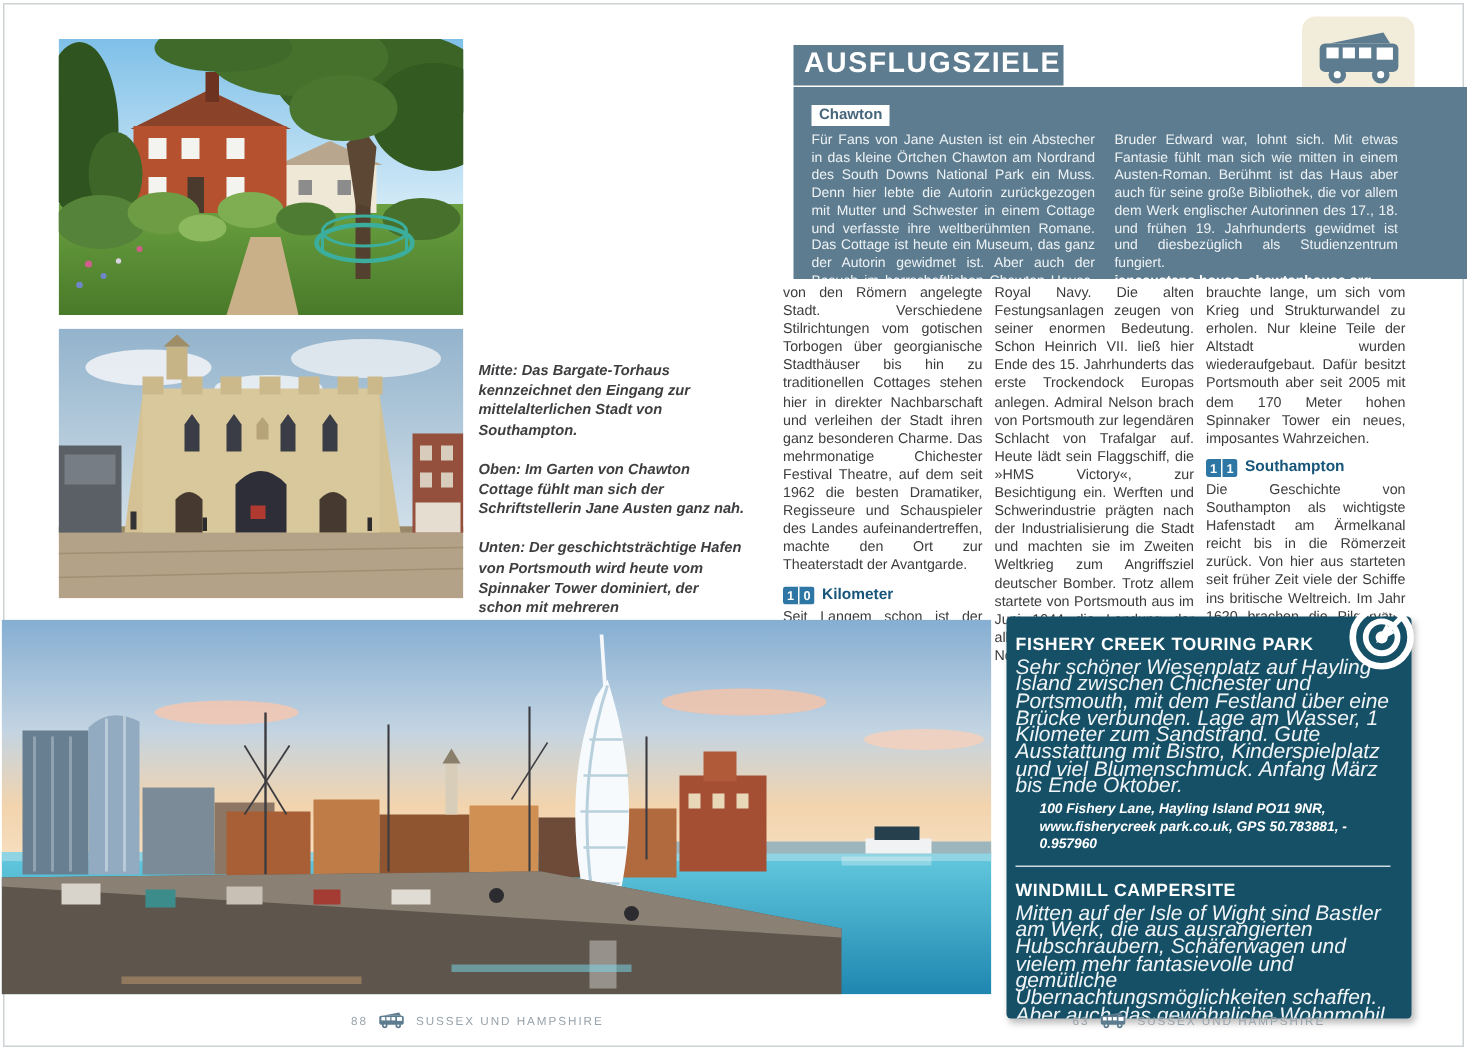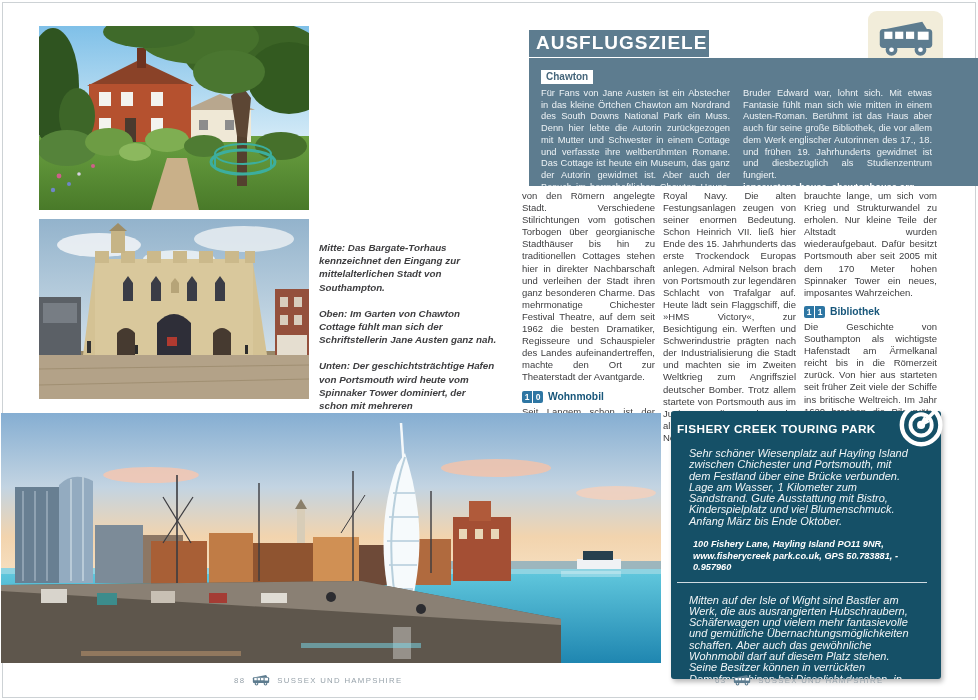--- a/index.html
+++ b/index.html
@@ -43,21 +43,21 @@
   .num-badge .digit{width:10px;height:12px;background:#2e76a3;color:#fff;font-weight:bold;
                     font-size:8.5px;line-height:12px;text-align:center;}
   .num-badge .digit + .digit{border-left:1px solid #fff;}
   .poi-title{color:#17567a;font-weight:bold;font-size:10.3px;}
 
   
   .camp-box{position:absolute;left:668px;top:408px;width:270px;height:268px;background:#155067;
             border-radius:3px;box-shadow:2px 3px 5px rgba(0,0,0,0.28);
             padding:11px 14px 10px 6px;box-sizing:border-box;color:#fff;overflow:hidden;}
   .camp-title{font-weight:bold;font-size:11.8px;letter-spacing:0.4px;margin:0 0 3px 0;}
-  .camp-text{font-style:italic;font-size:11px;line-height:11.3px;margin:12px;color:#f0f4f6;}
+  .camp-text{font-style:italic;font-size:14px;line-height:11.3px;margin:0;color:#f0f4f6;}
   .camp-addr{font-style:italic;font-weight:bold;font-size:9.2px;line-height:11.5px;margin:5px 0 0 16px;}
   .camp-divider{border:none;border-top:1px solid #cfdbe1;margin:8px 0 8px 0;}
   .target-icon{position:absolute;left:894px;top:392px;width:54px;height:54px;}
 
   
   .footer{position:absolute;top:671px;display:flex;align-items:center;gap:7px;
           color:#98a3ab;font-size:7.8px;letter-spacing:1.3px;}
   .footer svg{width:18px;height:12px;}
   #footer-left{left:231px;}
   #footer-right{left:712px;}
@@ -230,35 +230,35 @@
   </div>
 
   <div class="article">
     <div class="col">
       <span>von den Römern angelegte Stadt. Verschiedene Stilrichtungen vom gotischen Torbogen über georgianische Stadthäuser bis hin zu traditionellen Cottages stehen hier in direkter Nachbarschaft und verleihen der Stadt ihren ganz besonderen Charme. Das mehrmonatige Chichester Festival Theatre, auf dem seit 1962 die besten Dramatiker, Regisseure und Schauspieler des Landes aufeinandertreffen, machte den Ort zur Theaterstadt der Avantgarde.</span>
       <div class="poi-heading">
         <span class="num-badge">
           <span class="digit">1</span>
           <span class="digit">0</span>
         </span>
-        <span class="poi-title">Wohnmobil</span>
+        <span class="poi-title">Kilometer</span>
       </div>
       <span>Seit Langem schon ist der Hafen der wichtigste Marinestützpunkt der</span>
     </div>
     <div class="col">
       <span>Royal Navy. Die alten Festungsanlagen zeugen von seiner enormen Bedeutung. Schon Heinrich VII. ließ hier Ende des 15. Jahrhunderts das erste Trockendock Europas anlegen. Admiral Nelson brach von Portsmouth zur legendären Schlacht von Trafalgar auf. Heute lädt sein Flaggschiff, die »HMS Victory«, zur Besichtigung ein. Werften und Schwerindustrie prägten nach der Industrialisierung die Stadt und machten sie im Zweiten Weltkrieg zum Angriffsziel deutscher Bomber. Trotz allem startete von Portsmouth aus im Juni 1944 die Landung der alliierten Truppen in der Normandie. Die Stadt</span>
     </div>
     <div class="col">
       <span>brauchte lange, um sich vom Krieg und Strukturwandel zu erholen. Nur kleine Teile der Altstadt wurden wiederaufgebaut. Dafür besitzt Portsmouth aber seit 2005 mit dem 170 Meter hohen Spinnaker Tower ein neues, imposantes Wahrzeichen.</span>
       <div class="poi-heading">
         <span class="num-badge">
           <span class="digit">1</span>
           <span class="digit">1</span>
         </span>
-        <span class="poi-title">Bibliothek</span>
+        <span class="poi-title">Southampton</span>
       </div>
       <span>Die Geschichte von Southampton als wichtigste Hafenstadt am Ärmelkanal reicht bis in die Römerzeit zurück. Von hier aus starteten seit früher Zeit viele der Schiffe ins britische Weltreich. Im Jahr 1620 brachen die Pilgerväter von Southampton mit der »Mayflower« in die neue Welt auf.</span>
     </div>
   </div>
 
   <div class="photo" id="panorama-photo">
     <svg viewBox="0 0 660 250" preserveAspectRatio="none">
       <defs>
         <linearGradient id="psky" x1="0" y1="0" x2="0" y2="1">
           <stop offset="0" stop-color="#85aed2"></stop>
@@ -341,20 +341,21 @@
       <rect x="300" y="230" width="120" height="5" fill="#7adced" opacity="0.5"></rect>
       <rect x="80" y="238" width="160" height="5" fill="#f0b880" opacity="0.35"></rect>
     </svg>
   </div>
 
   <div class="camp-box">
     <div class="camp-title">FISHERY CREEK TOURING PARK</div>
     <p class="camp-text">Sehr schöner Wiesenplatz auf Hayling Island zwischen Chichester und Portsmouth, mit dem Festland über eine Brücke verbunden. Lage am Wasser, 1 Kilometer zum Sandstrand. Gute Ausstattung mit Bistro, Kinderspielplatz und viel Blumenschmuck. Anfang März bis Ende Oktober.</p>
     <p class="camp-addr">100 Fishery Lane, Hayling Island PO11 9NR, www.fisherycreek park.co.uk, GPS 50.783881, - 0.957960</p>
     <hr class="camp-divider">
+    <div class="camp-title">WINDMILL CAMPERSITE</div>
     <p class="camp-text">Mitten auf der Isle of Wight sind Bastler am Werk, die aus ausrangierten Hubschraubern, Schäferwagen und vielem mehr fantasievolle und gemütliche Übernachtungsmöglichkeiten schaffen. Aber auch das gewöhnliche Wohnmobil darf auf diesem Platz stehen. Seine Besitzer können in verrückten Dampfmaschinen bei Discolicht duschen, in umgebauten Telefonzellen auf die Toilette gehen und in einem spacigen Silo Filme schauen. Anfang Mai bis Ende September.</p>
 
   </div>
 
   <svg class="target-icon" viewBox="0 0 56 56">
     <circle cx="25" cy="31" r="20" fill="none" stroke="#ffffff" stroke-width="4.6"></circle>
     <circle cx="25" cy="31" r="11" fill="none" stroke="#ffffff" stroke-width="4"></circle>
     <circle cx="25" cy="31" r="4.2" fill="#ffffff"></circle>
     <line x1="49" y1="7" x2="27" y2="29" stroke="#ffffff" stroke-width="3.6"></line>
     <polygon points="21,35 28,22 34,28" fill="#ffffff"></polygon>

